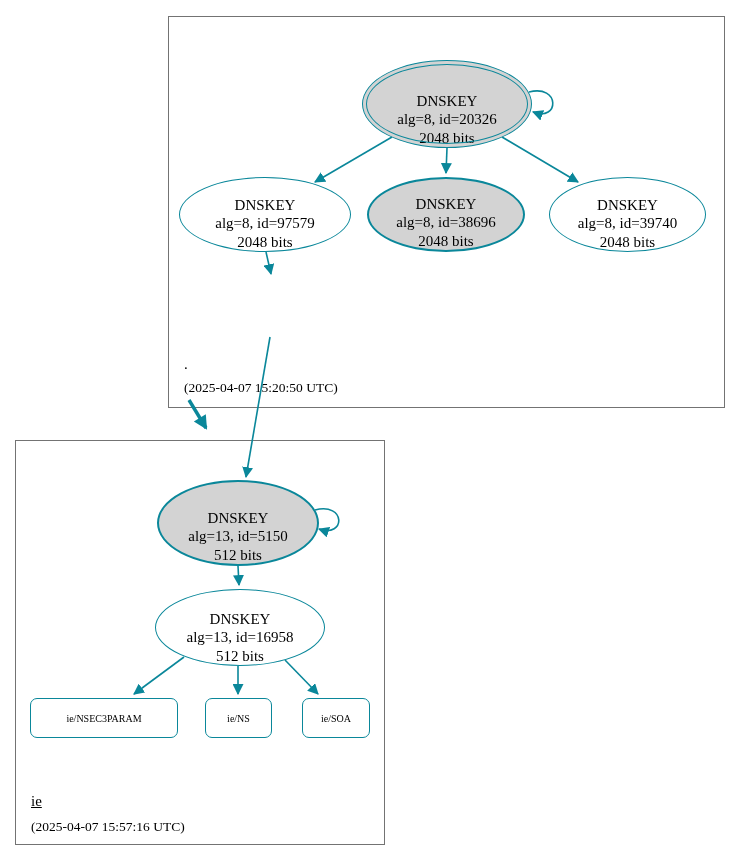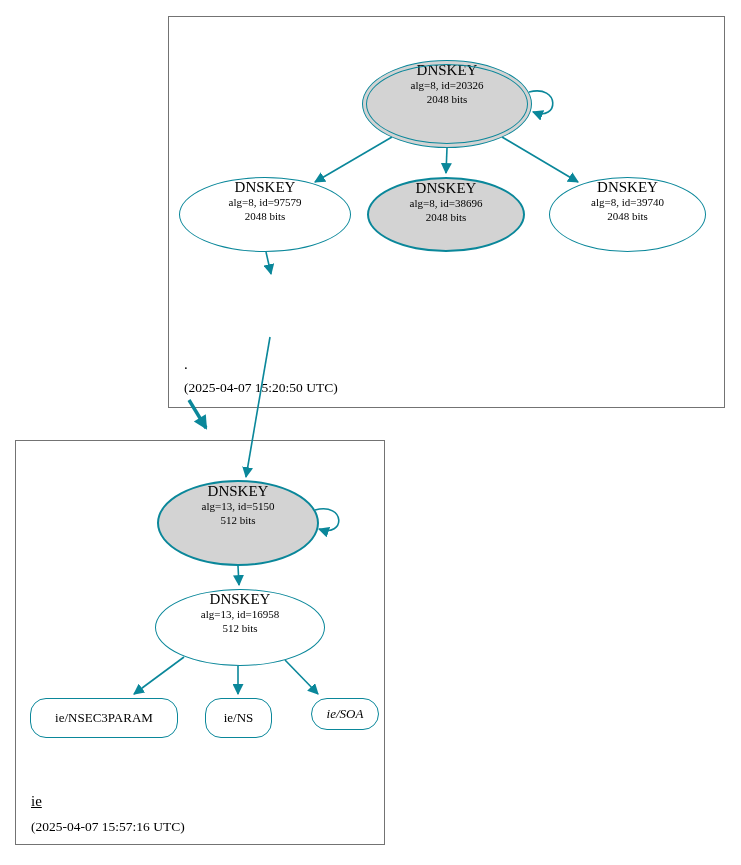--- a/index.html
+++ b/index.html
@@ -7,30 +7,30 @@
   body { font-family:"Liberation Serif", serif; color:#000; }
 
   .canvas { position:relative; width:741px; height:865px; background:#fff; overflow:hidden; }
 
   .zone-box { position:absolute; border:1px solid #737373; background:transparent; z-index:1; }
   .zone-name { position:absolute; z-index:2; font-size:15px; }
   .zone-ts { position:absolute; z-index:2; font-size:13.5px; }
 
   .edges { position:absolute; left:0; top:0; width:741px; height:865px; z-index:3; pointer-events:none; }
 
-  .node { position:absolute; z-index:4; display:flex; flex-direction:column; align-items:center; justify-content:flex-start; text-align:center; line-height:1.22; }
+  .node { position:absolute; z-index:4; display:flex; flex-direction:column; align-items:center; justify-content:flex-end; text-align:center; line-height:1.22; }
   .ellipse { border-radius:50%; background:#fff; border:1.6px solid #0a879a; }
   .ellipse.gray { background:#d3d3d3; }
   .ellipse.thick { border-width:2.6px; }
   .inner-ring { position:absolute; inset:3px; border:1.4px solid #0a879a; border-radius:50%; pointer-events:none; }
   .node-title { font-size:15px; }
-  .node-detail { font-size:11px; }
+  .node-detail { font-size:15px; }
 
   .rrset { position:absolute; z-index:4; display:flex; align-items:center; justify-content:center;
-           border:1.6px solid #0a879a; border-radius:16px; background:#fff; font-size:13px; }
+           border:1.6px solid #0a879a; border-radius:7px; background:#fff; font-size:10px; }
 </style>
 </head>
 <body>
 
 <div class="canvas">
 
   <div class="zone-box" style="left:168px; top:16px; width:557px; height:392px;"></div>
   <div class="zone-box" style="left:15px; top:440px; width:370px; height:405px;"></div>
 
   <div class="zone-name" style="left:184px; top:356px;">.</div>
@@ -107,17 +107,17 @@
     <div class="node-detail">alg=13, id=16958</div>
     <div class="node-detail">512 bits</div>
   </div>
 
   <div class="rrset" style="left:30px; top:698px; width:148px; height:40px;">
     <span>ie/NSEC3PARAM</span>
   </div>
   <div class="rrset" style="left:205px; top:698px; width:67px; height:40px;text-align:right;">
     <span>ie/NS</span>
   </div>
-  <div class="rrset" style="left:311px; top:698px; width:68px; height:32px;font-style:italic;">
+  <div class="rrset" style="left:302px; top:698px; width:68px; height:40px;">
     <span>ie/SOA</span>
   </div>
 
 </div>
 
 </body></html>

